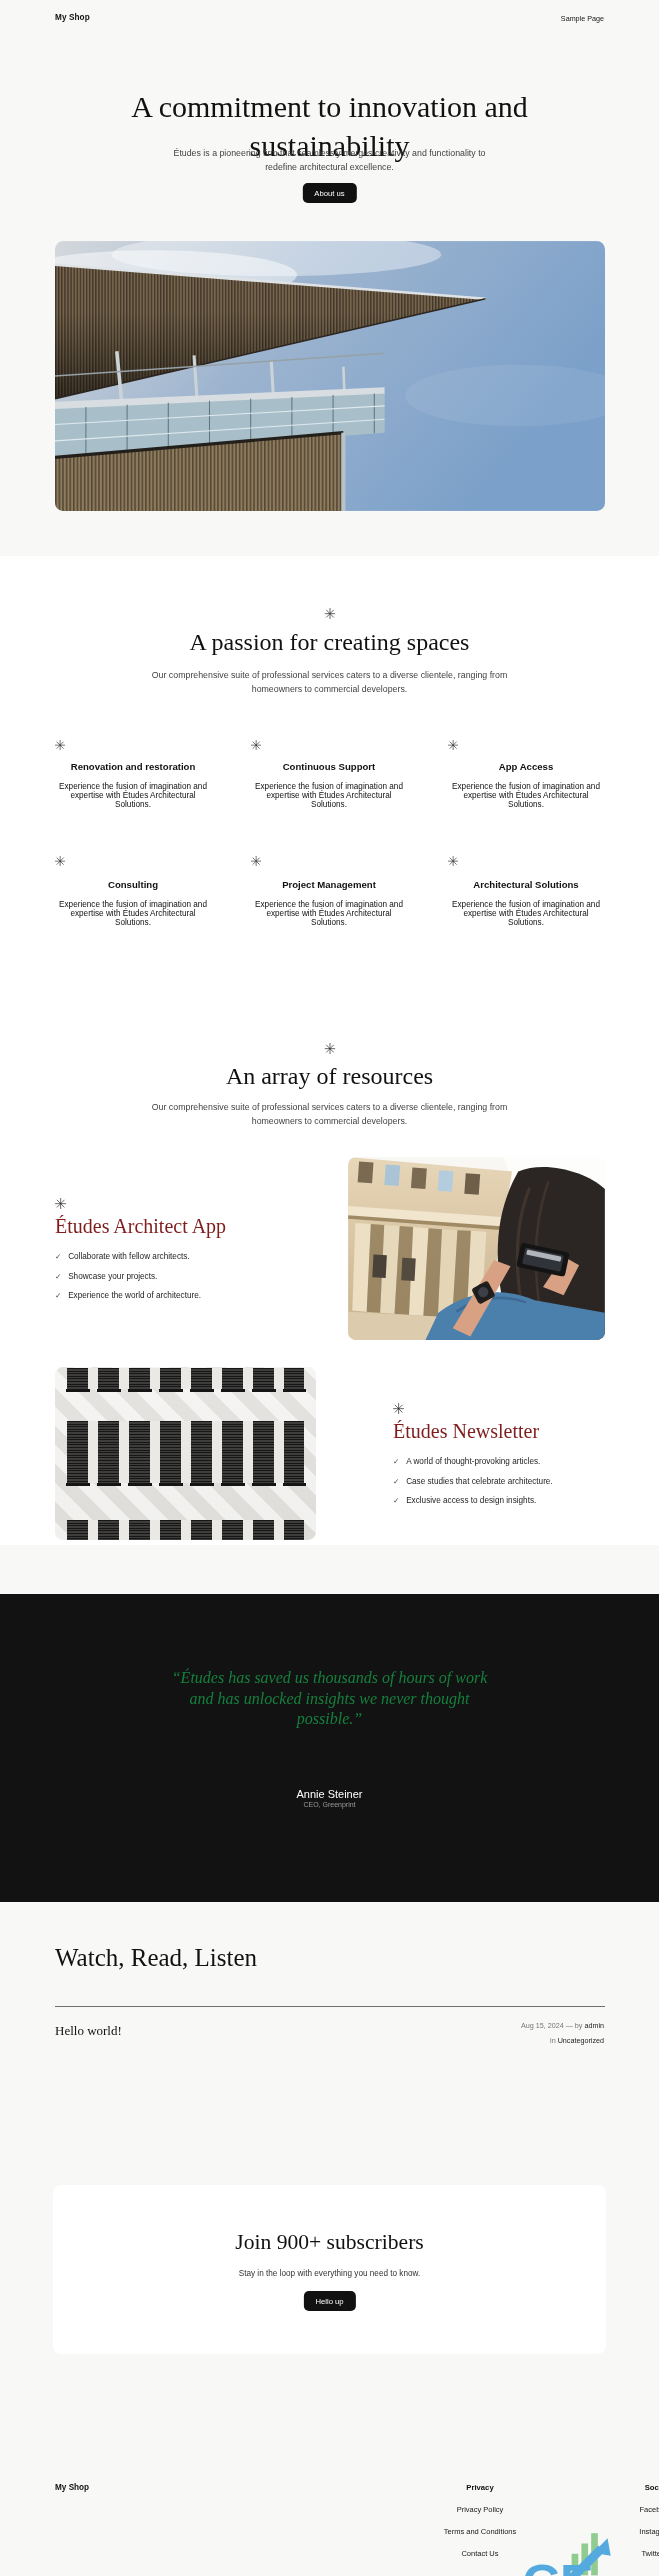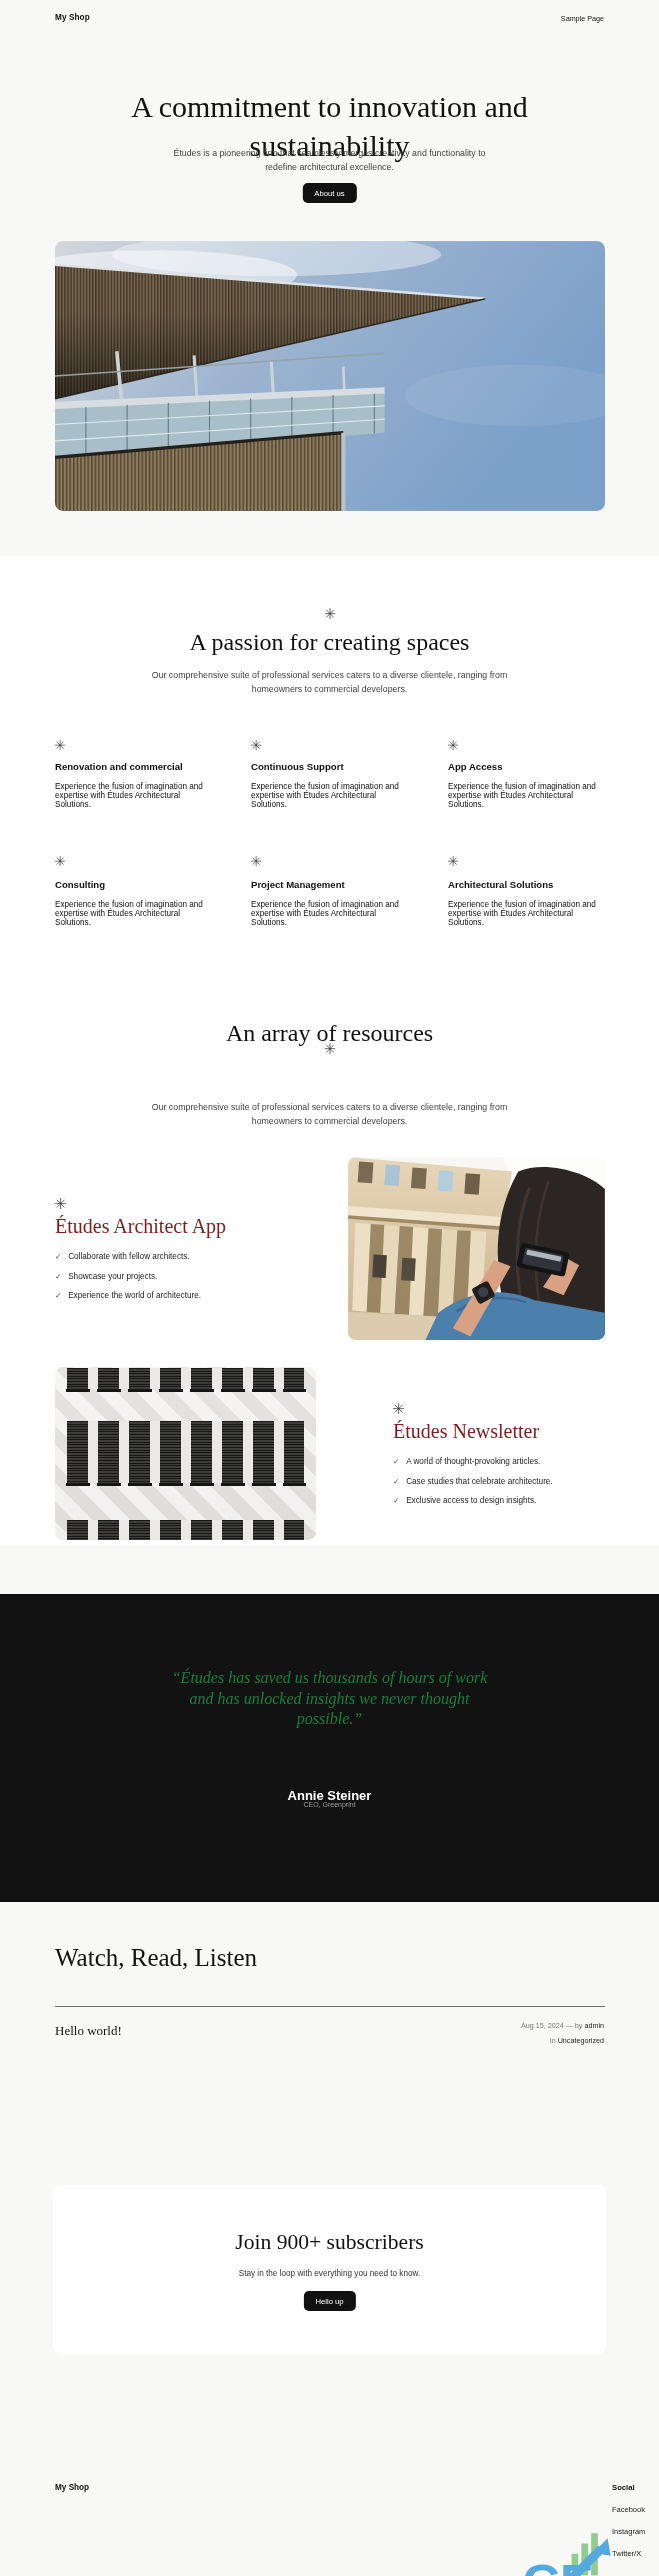--- a/index.html
+++ b/index.html
@@ -1,18 +1,18 @@
 <!DOCTYPE html>
 <html style="font-size:8.2px"><head>
 <meta charset="utf-8">
 <style>
   * { margin:0; padding:0; box-sizing:border-box; }
   body { font-family:"Liberation Sans", sans-serif; color:#111; }
   .page { position:relative; width:659px; height:2680px; background:#f8f8f7; overflow:hidden; margin:0 auto; }
-  .abs { position:absolute; }
+  .abs { position:absolute;text-align:center; }
   .ctr { left:50%; transform:translateX(-50%); text-align:center; }
 
   
   .bg-white { left:0; width:659px; top:556px; height:989px; background:#ffffff; }
   .bg-quote { left:0; width:659px; top:1594px; height:308px; background:#121212; }
 
   
   .site-title { left:55px; top:13px; font-size:8.2px; font-weight:bold; letter-spacing:0.1px; cursor:pointer; }
   .nav-link { right:55px; top:14px; font-size:7.2px; color:#141414; cursor:pointer; }
 
@@ -26,21 +26,21 @@
   
   .ast { width:11.3px; height:11.3px; display:block; }
   .ast-sm { width:10.3px; height:10.3px; }
 
   
   .sec-icon-c { top:608px; left:50%; transform:translateX(-50%); }
   .sec-h2 { font-family:"Liberation Serif", serif; font-weight:400; font-size:24px; color:#111; white-space:nowrap; }
   .passion-h2 { top:629px; }
   .passion-sub { top:668px; width:361px; font-size:8.8px; line-height:1.62; color:#3f3f3f; }
   .res-icon-c { top:1043px; left:50%; transform:translateX(-50%); }
-  .res-h2 { top:1020px; }
+  .res-h2 { top:1063px; }
   .res-sub { top:1100px; width:361px; font-size:8.8px; line-height:1.62; color:#3f3f3f; }
 
   
   .feat { width:156px; }
   .c1 { left:55px; } .c2 { left:251px; } .c3 { left:448px; }
   .r1i { top:740px; } .r1t { top:761px; } .r1b { top:782px; }
   .r2i { top:856px; } .r2t { top:879px; } .r2b { top:900px; }
 
   
   .app-icon { left:55px; top:1198px; }
@@ -71,21 +71,21 @@
   }
   .facade .wrow:after { content:""; position:absolute; left:-1.5px; right:-1.5px; bottom:-3.1px; height:3.1px;
     background:repeating-linear-gradient(90deg, #151515 0 24px, transparent 24px 31px); }
   .fr1 { top:1px; height:20.6px; }
   .fr2 { top:54px; height:62px; }
   .fr3 { top:153px; height:19.6px; }
   .fr3:after { display:none; }
 
   
   .quote-text { top:1668px; width:340px; font-family:"Liberation Serif", serif; font-style:italic; font-size:16px; line-height:1.29; color:#15803d; }
-  .quote-author { top:1788px; font-size:13px; font-weight:bold; color:#ffffff;text-align:center; }
+  .quote-author { top:1788px; font-size:11px; font-weight:normal; color:#ffffff;text-align:center; }
   .quote-role { top:1801px; font-size:7px; color:#9a9a9a; }
 
   
   .watch-h2 { left:55px; top:1944px; font-size:25px; }
   .divider { left:55px; width:550px; top:2006px; height:0.5px; background:#6e6e6e; }
   .post-title { left:55px; top:2023px; font-family:"Liberation Serif", serif; font-size:13px; font-weight:400; cursor:pointer; }
   .meta { right:55px; text-align:right; font-size:7.2px; color:#757575; }
   .m1 { top:2021px; } .m2 { top:2036px; }
   .meta a, .meta .lnk { color:#1c1c1c; cursor:pointer; }
 
@@ -196,21 +196,21 @@
       </svg>
     </div>
   <h2 class="abs ctr sec-h2 passion-h2">A passion for creating spaces</h2>
   <p class="abs ctr passion-sub">Our comprehensive suite of professional services caters to a diverse clientele, ranging from homeowners to commercial developers.</p>
 
   <div class="abs c1 r1i">
       <svg class="ast ast-sm" viewBox="0 0 20 20" width="10.3" height="10.3">
         <use href="#ast"></use>
       </svg>
     </div>
-  <h3 class="abs feat t c1 r1t">Renovation and commercial</h3>
+  <h3 class="abs feat t c1 r1t">Renovation and restoration</h3>
   <p class="abs feat b c1 r1b">Experience the fusion of imagination and expertise with Études Architectural Solutions.</p>
 
   <div class="abs c2 r1i">
       <svg class="ast ast-sm" viewBox="0 0 20 20" width="10.3" height="10.3">
         <use href="#ast"></use>
       </svg>
     </div>
   <h3 class="abs feat t c2 r1t">Continuous Support</h3>
   <p class="abs feat b c2 r1b">Experience the fusion of imagination and expertise with Études Architectural Solutions.</p>
 
@@ -378,20 +378,26 @@
 
   <div class="abs card"></div>
   <h2 class="abs ctr sec-h2 join-h2">Join 900+ subscribers</h2>
   <p class="abs ctr join-sub">Stay in the loop with everything you need to know.</p>
   <div class="abs ctr join-btn-wrap">
     <button class="btn">Hello up</button>
   </div>
 
   <div class="abs f-title">My Shop</div>
 
+  <div class="abs f-col fc2">
+    <div class="h">Privacy</div>
+    <div class="l">Privacy Policy</div>
+    <div class="l">Terms and Conditions</div>
+    <div class="l">Contact Us</div>
+  </div>
   <div class="abs f-col fc3">
     <div class="h">Social</div>
     <div class="l">Facebook</div>
     <div class="l">Instagram</div>
     <div class="l">Twitter/X</div>
   </div>
 
   <div class="abs watermark">
     <svg viewBox="0 0 214 200" width="110" height="103">
       <g fill="#8bc98b" opacity="0.95">

